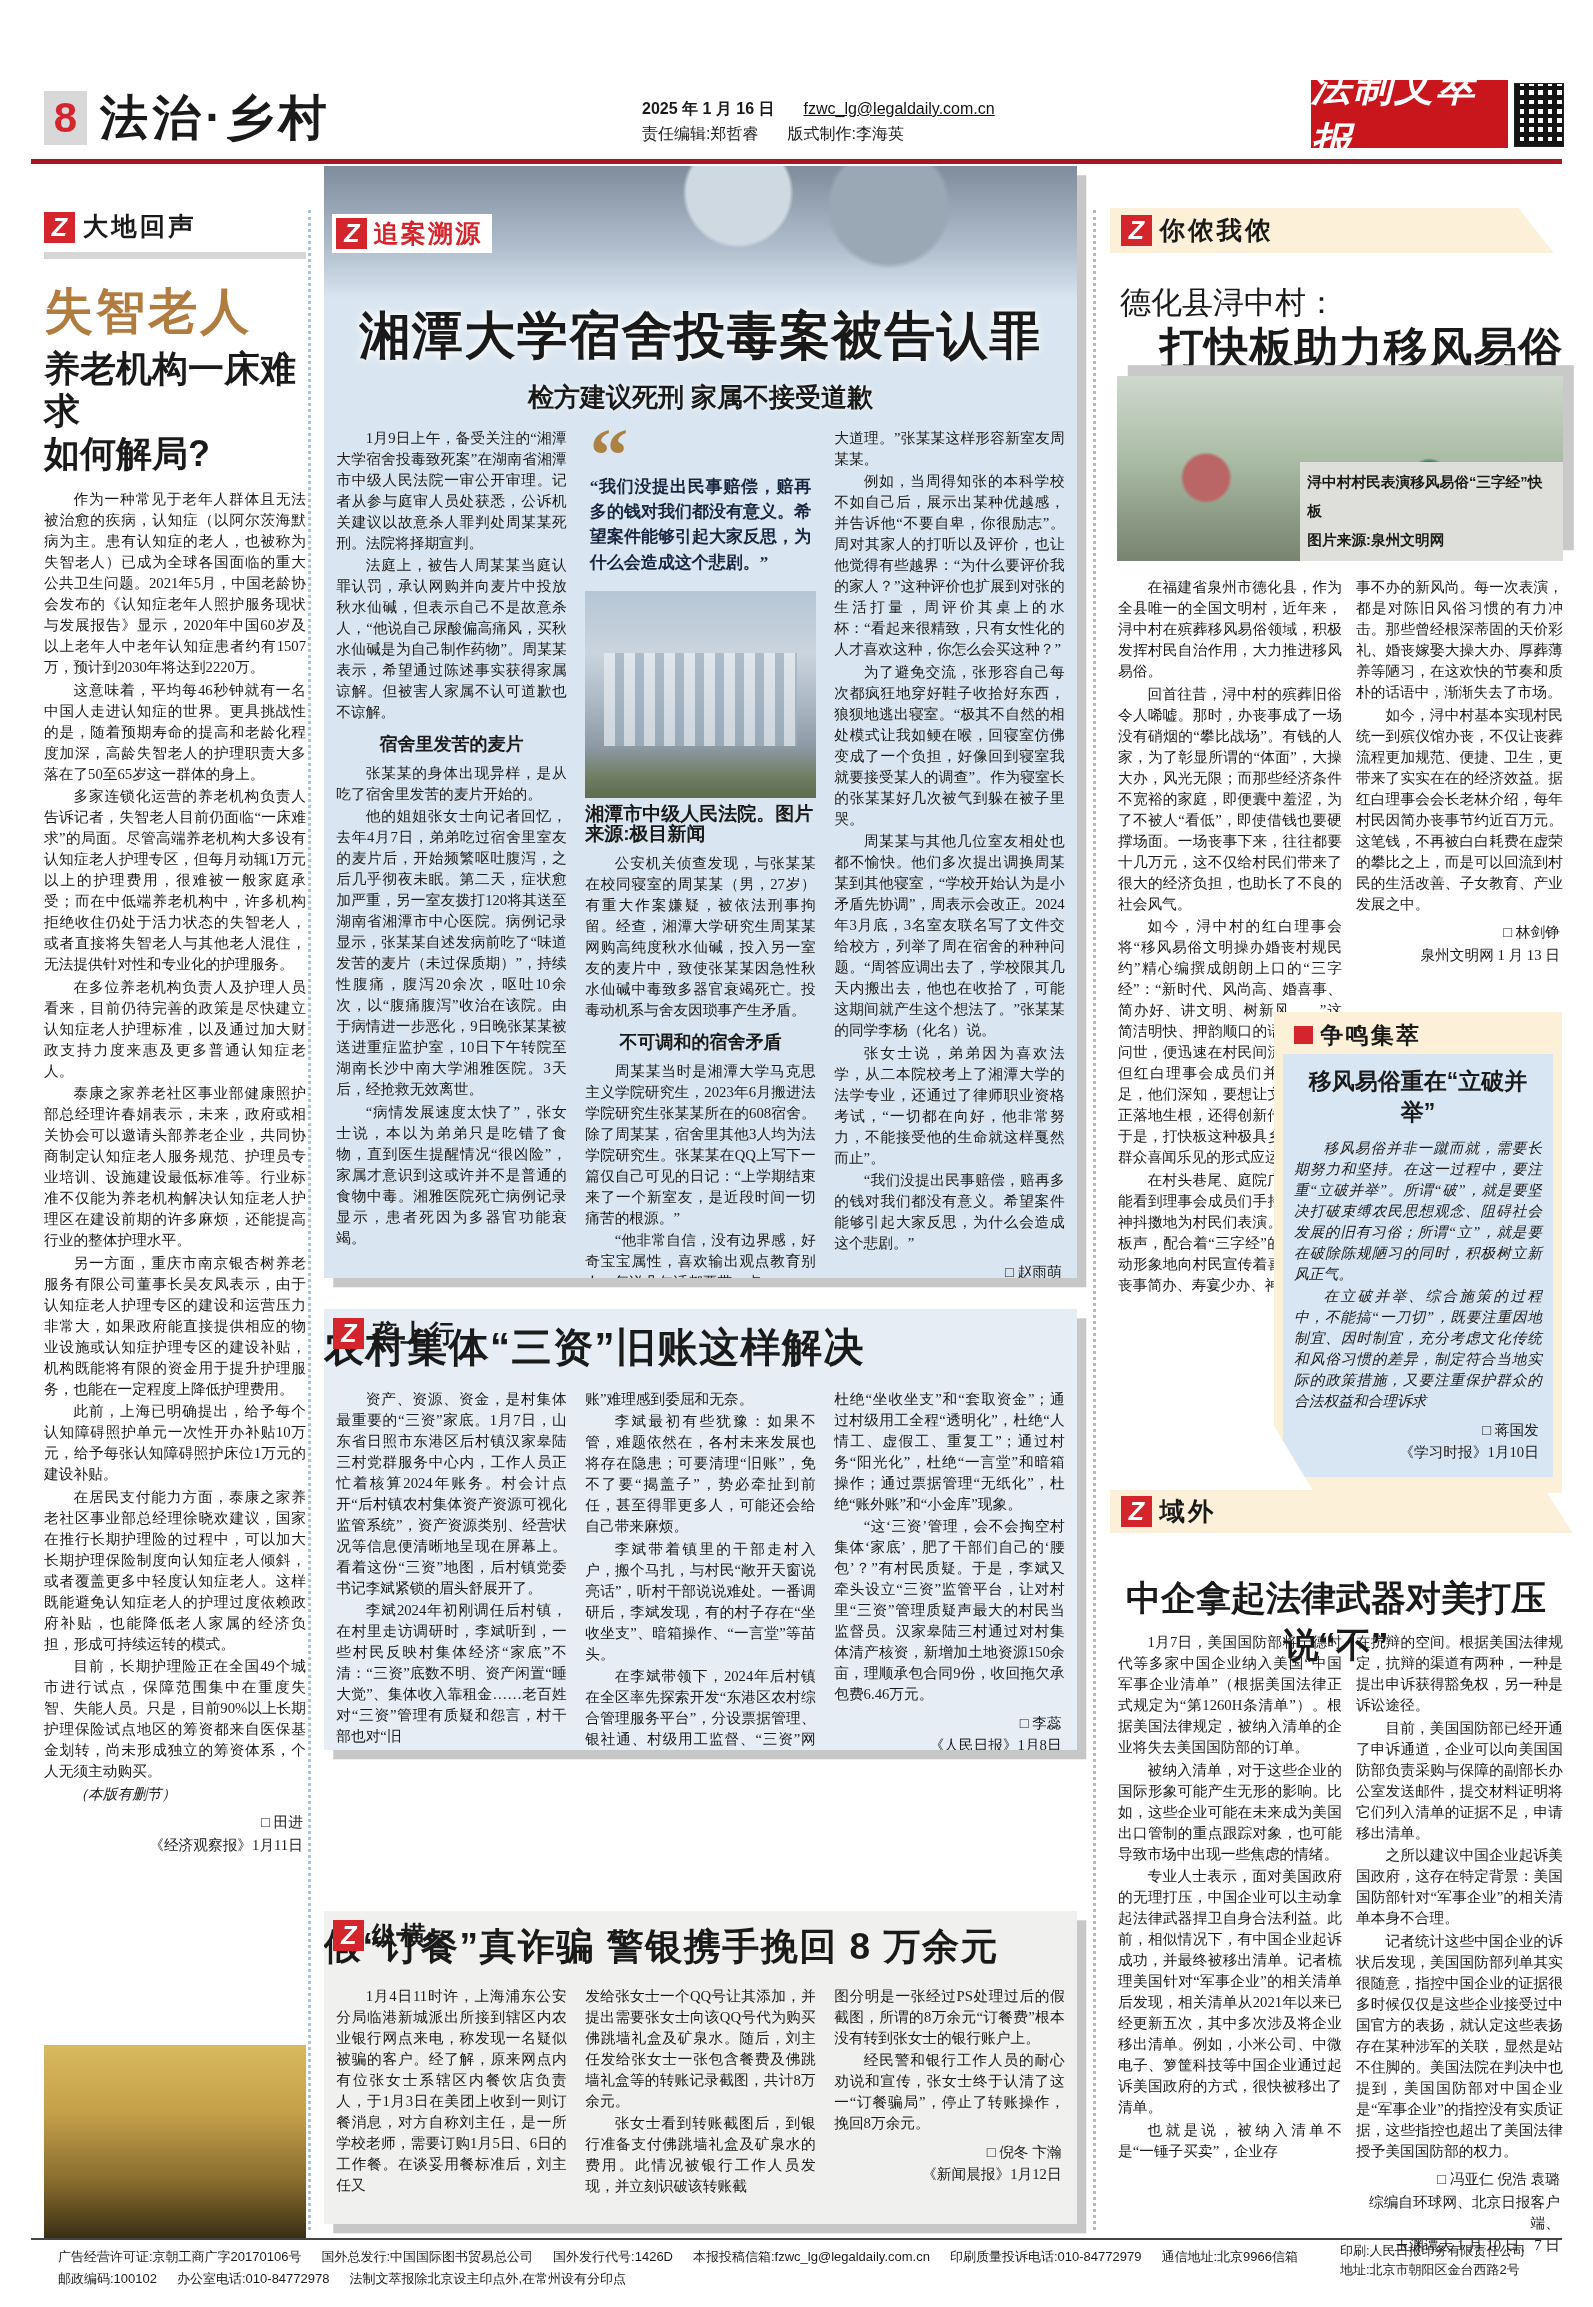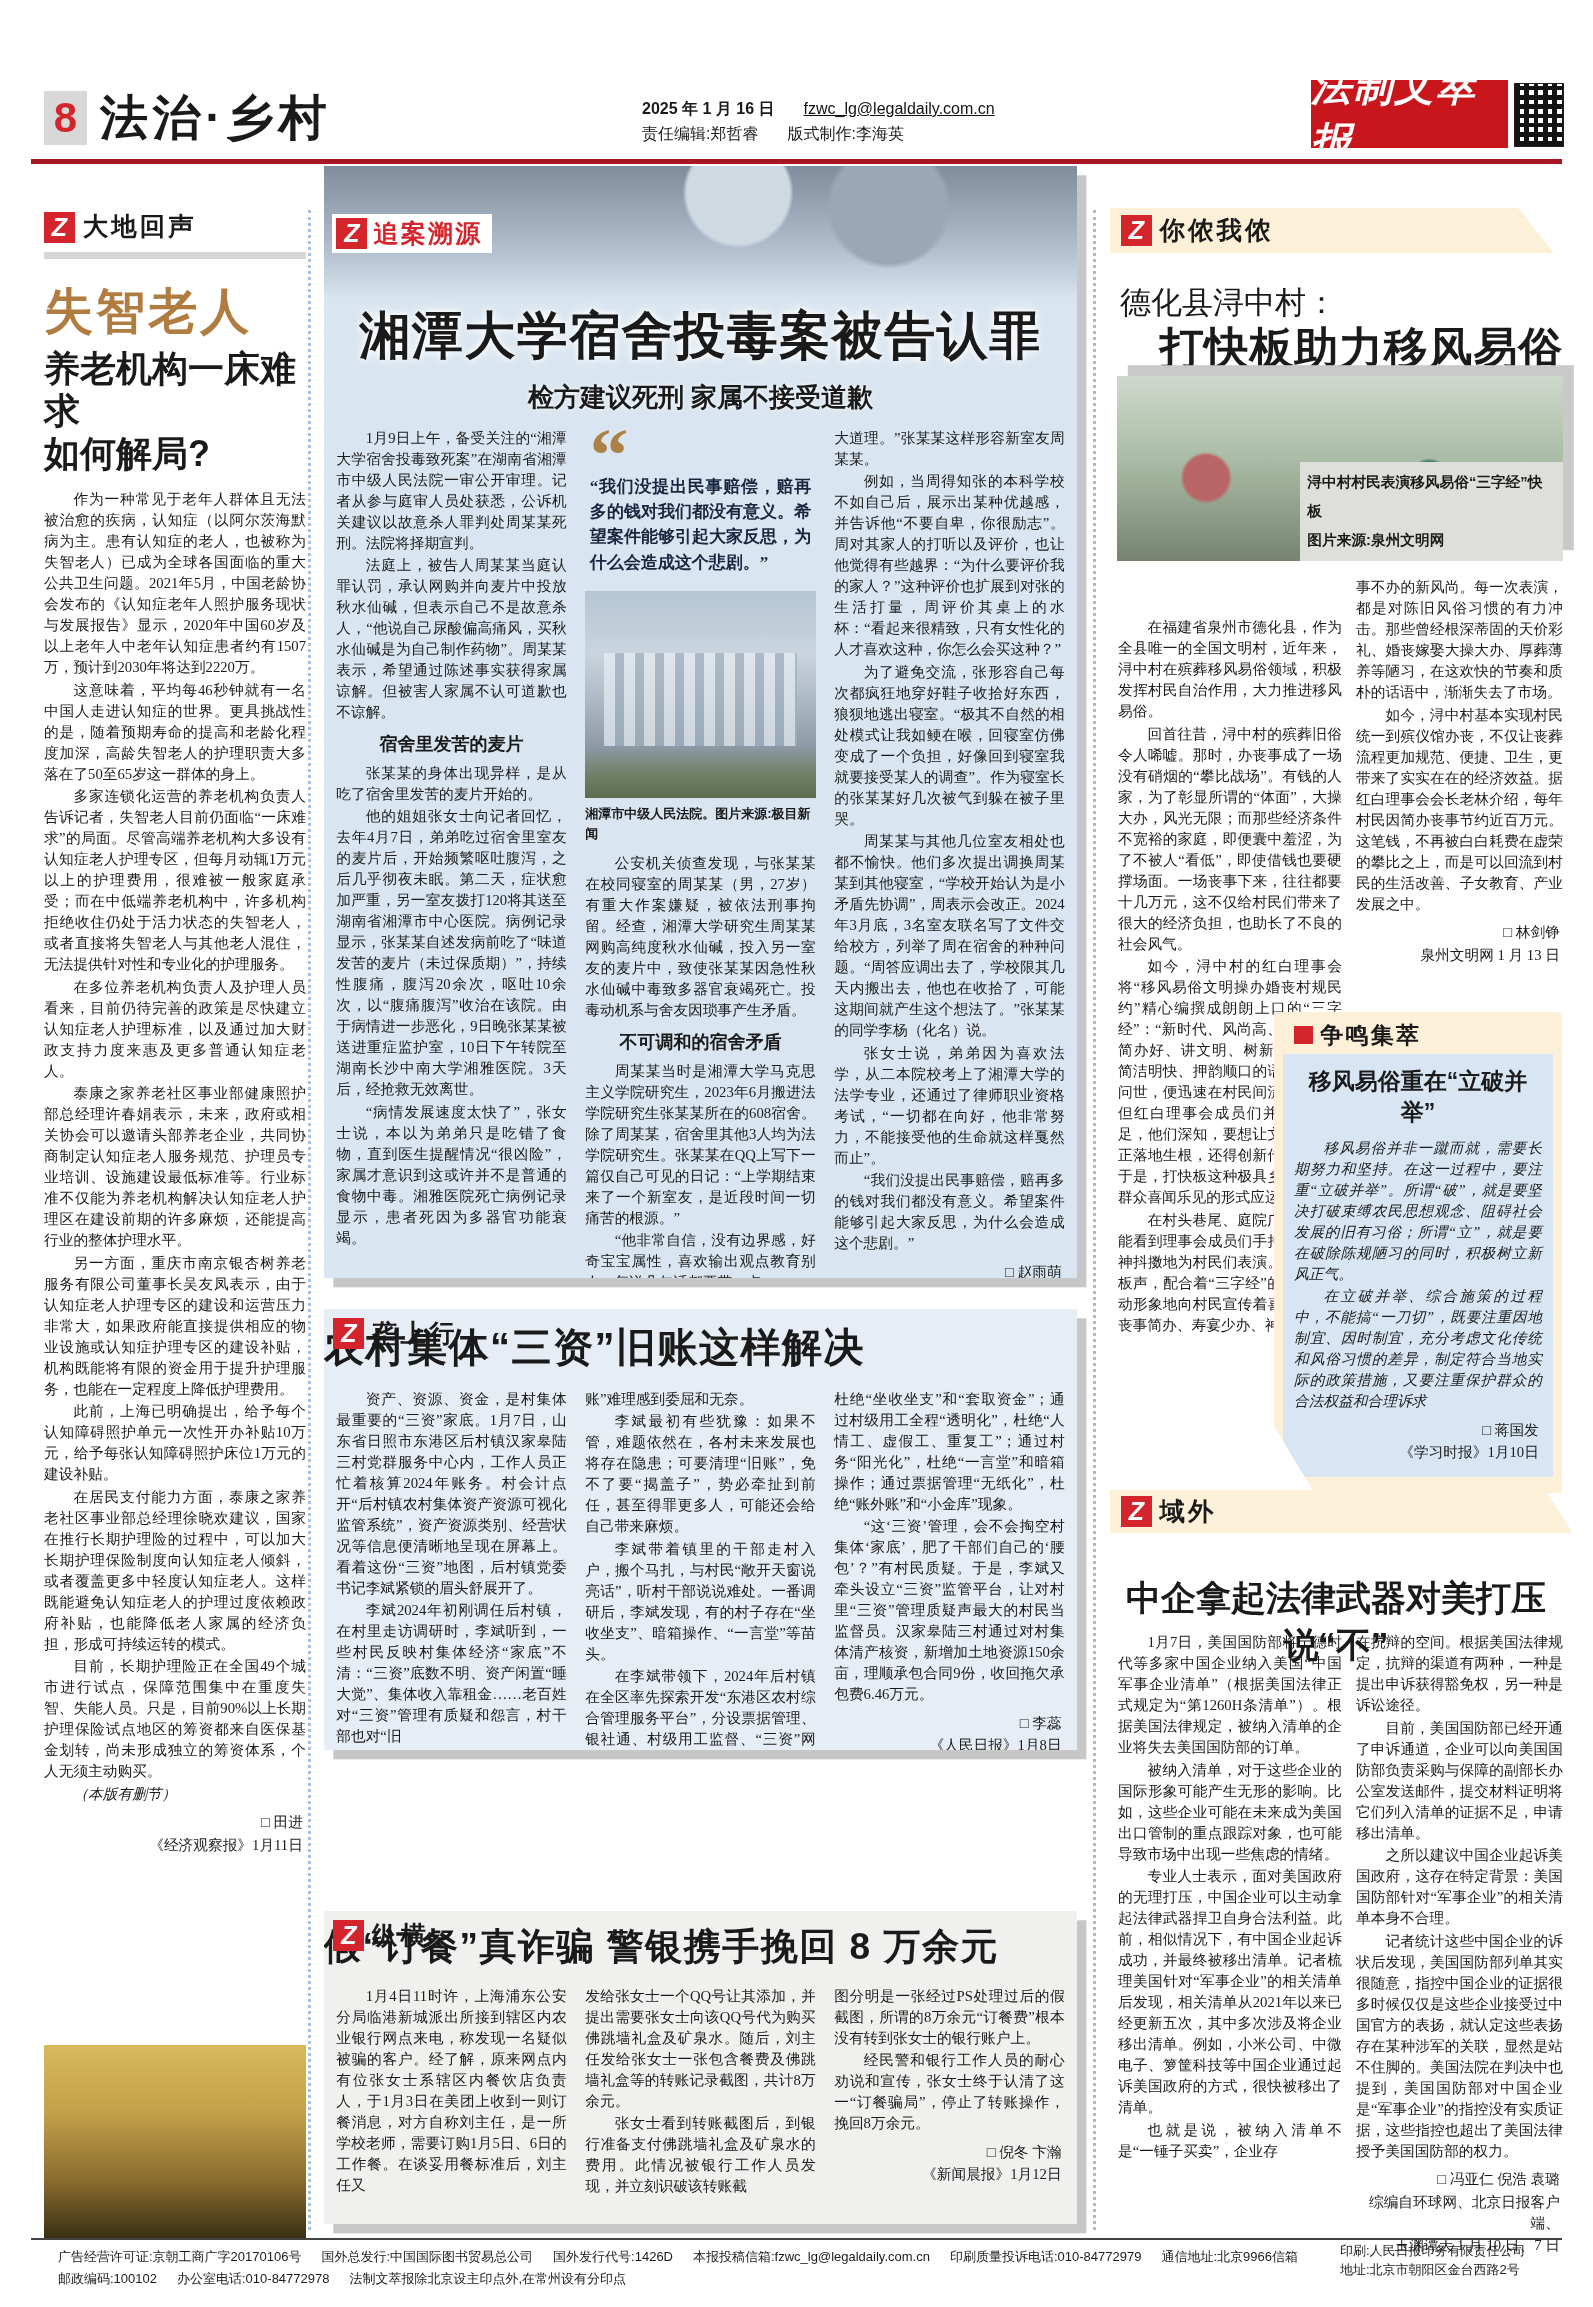--- a/index.html
+++ b/index.html
@@ -62,21 +62,21 @@
            font-family:"Liberation Sans",sans-serif;text-shadow:0 0 4.6px #fff;}
   .mid-cols{padding:4.6px 12.3px 0;}
   .quoteblock{padding:0 4.6px 7.7px;}
   .qmark{font-size:77px;line-height:54px;color:#ab8144;font-weight:bold;display:block;height:46px;}
   .quotetext{font-size:17px;line-height:25.4px;font-weight:bold;color:#17253f;text-align:justify;margin:0;}
   .court-photo{height:207px;margin-top:7.7px;background:
       linear-gradient(180deg,#b6c6d4 0%,#c9d4de 30%,#aab6c2 55%,#8d9aa6 75%,#6f7d61 90%,#5d6b4e 100%);
       position:relative;}
   .court-photo:after{content:"";position:absolute;left:8%;top:30%;width:84%;height:45%;
       background:repeating-linear-gradient(90deg,#e8edf2 0 10.8px,#9fb0bf 10.8px 20px);opacity:.7;}
-  .photocap{font-size:13px;font-weight:bold;font-family:"Liberation Sans",sans-serif;
+  .photocap{font-size:19px;font-weight:bold;font-family:"Liberation Sans",sans-serif;
             margin:6.2px 0 9.3px;line-height:20px;}
   
   .long-box{left:324px;top:1309px;width:753px;height:441px;background:#e7edf4;overflow:hidden;}
   .zong-box{left:324px;top:1911px;width:753px;height:313px;background:#f0f0ee;overflow:hidden;}
   .boxlabel{position:absolute;left:9.3px;top:7.7px;}
   .boxtitle{text-align:left;font-size:40px;font-weight:bold;font-family:"Liberation Sans",sans-serif;
             margin-top:10.8px;letter-spacing:1.5px;}
   .boxcols{padding:14px 12.3px 0;}
   
   .cream{background:#fcf0d8;}
@@ -85,21 +85,21 @@
   .nn-kicker{left:1120px;top:282px;font-size:31px;font-family:"Liberation Sans",sans-serif;}
   .nn-title{left:1120px;top:319px;width:443px;font-size:44px;font-weight:bold;
             font-family:"Liberation Sans",sans-serif;text-align:right;letter-spacing:0.8px;}
   .nn-photo{left:1117px;top:376px;width:446px;height:185px;box-shadow:10.8px -10.8px 0 #c9c9c9;
       background:radial-gradient(circle at 20% 55%,#b66 0 6%,transparent 7%),
                  radial-gradient(circle at 45% 60%,#caa33a 0 6%,transparent 7%),
                  radial-gradient(circle at 70% 55%,#3f7f6e 0 5%,transparent 6%),
                  linear-gradient(180deg,#cfd8cd 0%,#aabCa5 45%,#77836f 100%);}
   .nn-cap{position:absolute;right:0;bottom:0;width:248px;background:#dededa;padding:6.2px 7.7px;
           font-size:14.7px;font-weight:bold;font-family:"Liberation Sans",sans-serif;line-height:29px;}
-  .nn-col1{left:1118px;top:577px;width:224px;margin-top:40px;}
+  .nn-col1{left:1118px;top:577px;width:224px;}
   .nn-col2{left:1356px;top:577px;width:207px;}
   .zm-panel{left:1274px;top:1012px;width:288px;height:481px;
             clip-path:polygon(0 0,100% 0,100% 100%,14% 100%,0 86%);}
   .zm-inner{margin:42px 9.3px 0;background:#d8e6f3;padding:10.8px 10.8px 12.3px;}
   .zm-label{position:absolute;left:20px;top:7.7px;display:flex;align-items:center;gap:7.7px;}
   .redsq{width:18.5px;height:18.5px;background:#d5252c;}
   .zm-label b{font-size:23px;font-family:"Liberation Sans",sans-serif;letter-spacing:2.3px;}
   .zm-title{text-align:center;font-weight:bold;font-size:23px;font-family:"Liberation Sans",sans-serif;
             margin:1.5px 0 9.3px;}
   .zm-inner .para{font-style:italic;}

